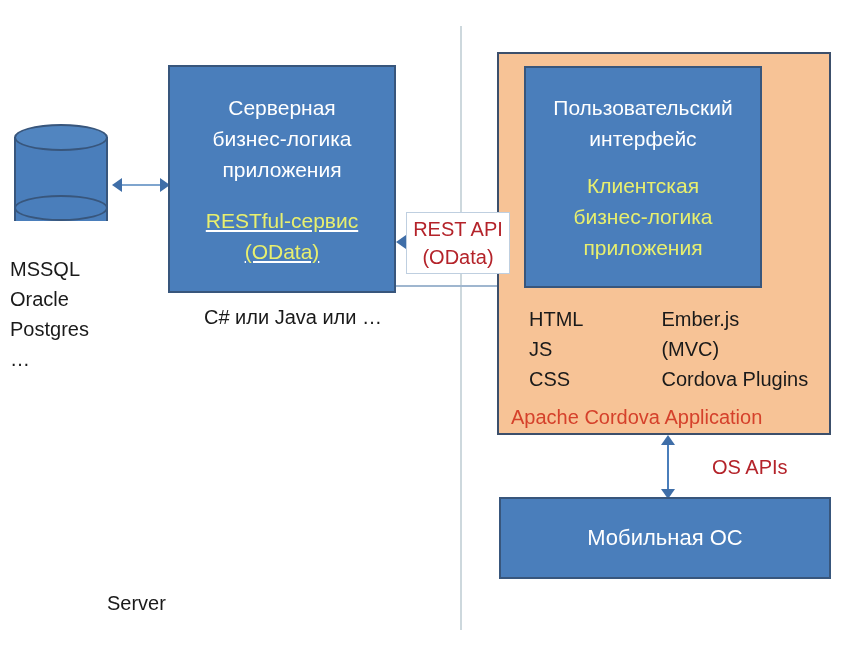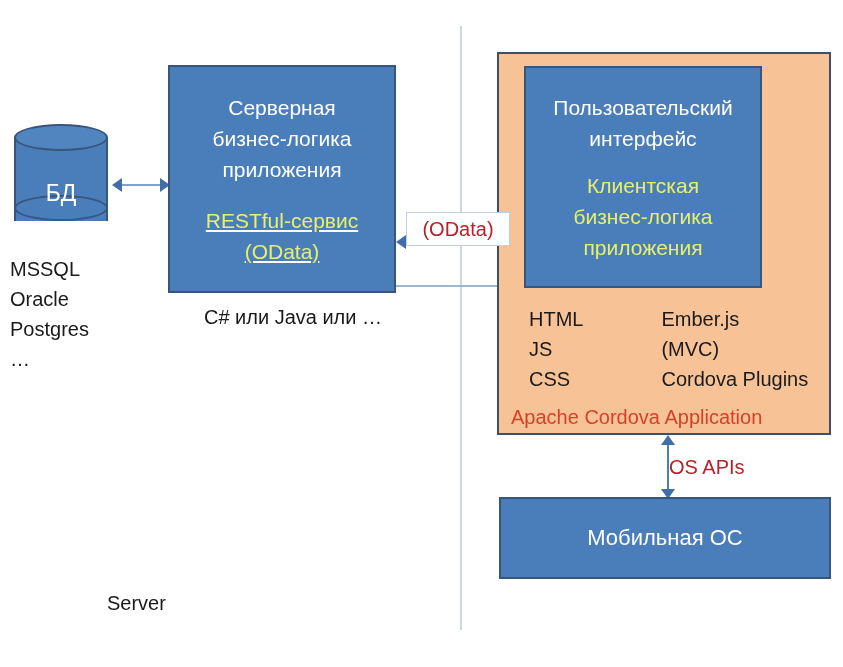--- a/index.html
+++ b/index.html
@@ -223,21 +223,21 @@
     top: 406px;
     width: 312px;
     text-align: left;
     color: #d5412b;
     font-size: 20px;
   }
 
   
   #os-apis-label {
     position: absolute;
-    left: 669px;
+    left: 712px;
     top: 456px;
     color: #b4232a;
     font-size: 20px;
   }
 
   
   #mobile-os-box {
     left: 499px;
     top: 497px;
     width: 332px;
@@ -258,21 +258,20 @@
 <body>
 
 <div id="canvas">
 
   <div id="divider"></div>
 
   <div id="db">
     <div class="cyl-body"></div>
     <div class="cyl-bottom"></div>
     <div class="cyl-top"></div>
-    <div class="cyl-label">БД</div>
   </div>
 
   <div id="db-stack">
     <div>MSSQL</div>
     <div>Oracle</div>
     <div>Postgres</div>
     <div>…</div>
   </div>
 
   <div class="h-arrow" style="left:118px; top:184px; width:48px;"></div>
@@ -293,20 +292,21 @@
 
   <div id="server-lang">C# или Java или …</div>
 
   <div class="h-arrow" style="left:404px; top:241px; width:120px; background:#9fb6cf;"></div>
   <div class="arrow-head ah-left" style="left:396px; top:235px;"></div>
 
   <div class="h-arrow" style="left:396px; top:285px; width:126px; background:#9fb6cf;"></div>
   <div class="arrow-head ah-right" style="left:516px; top:279px;"></div>
 
   <div id="rest-label">
+    <div>REST API</div>
     <div>(OData)</div>
   </div>
 
   <div id="cordova-panel"></div>
 
   <div class="box" id="client-box">
     <div class="title-group">
       <div class="line-white">Пользовательский</div>
       <div class="line-white">интерфейс</div>
     </div>

